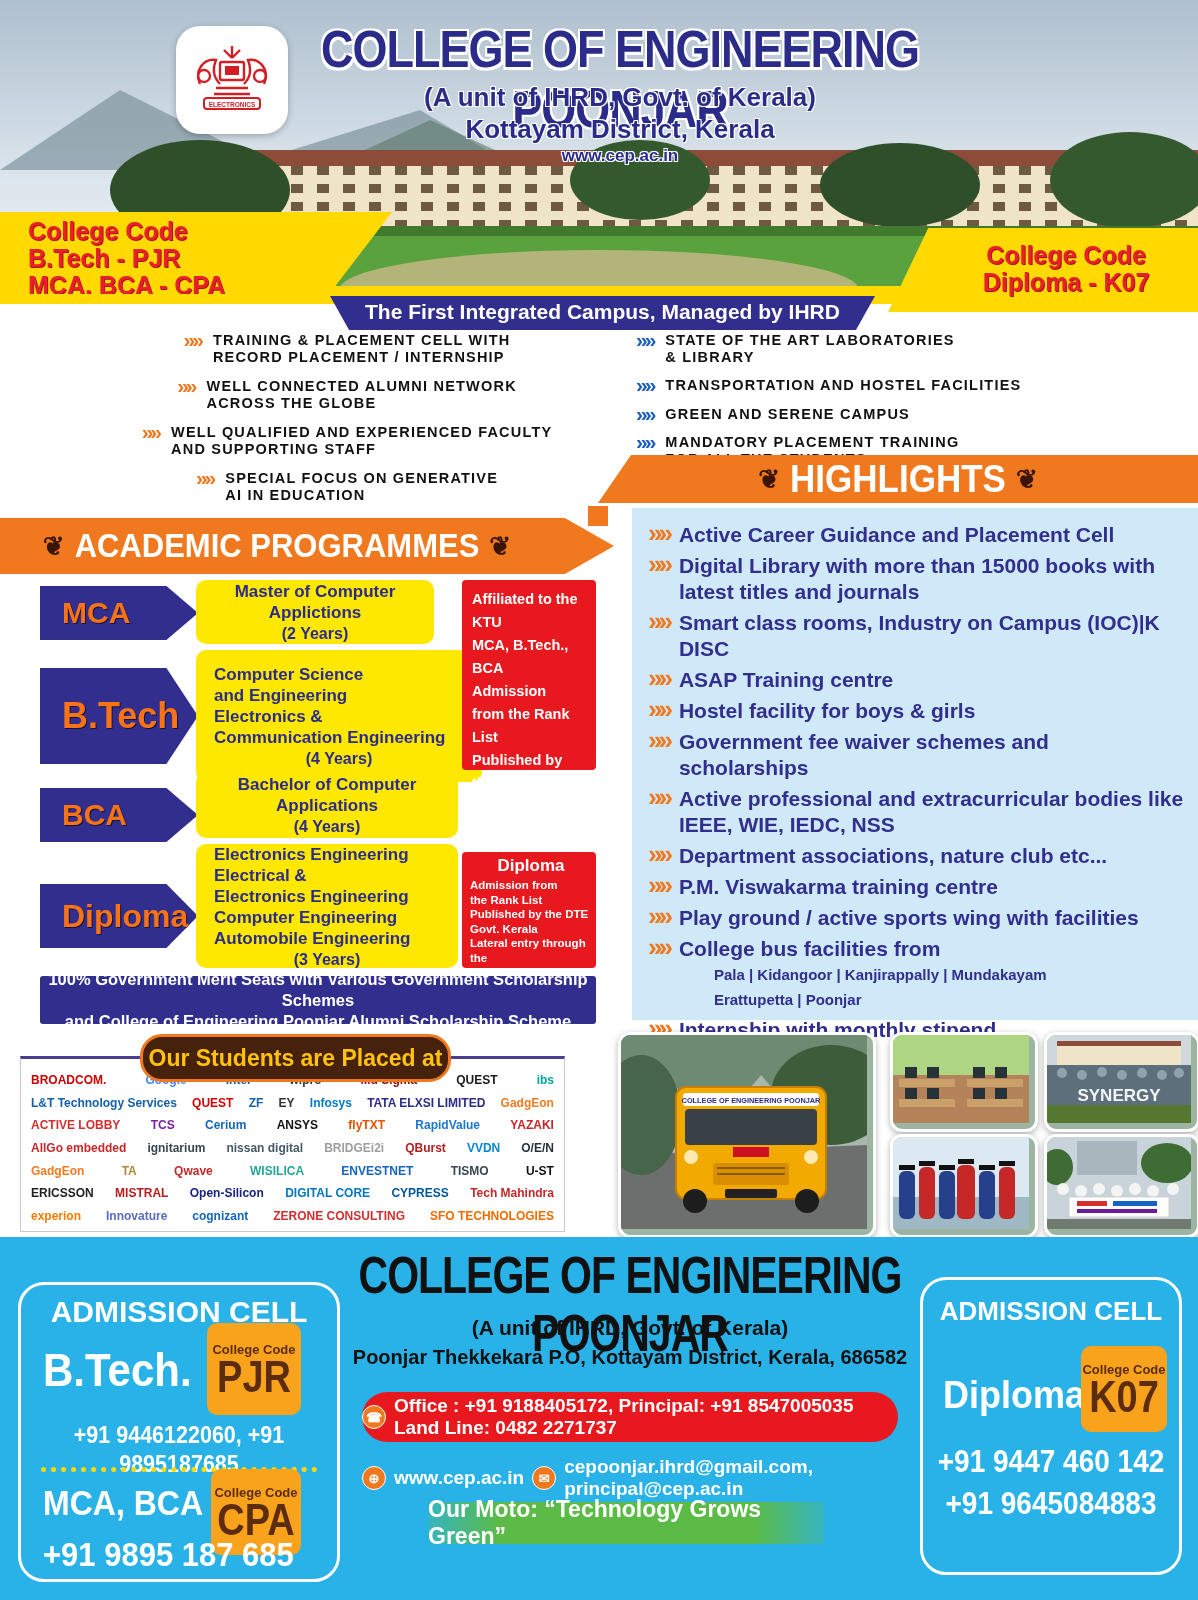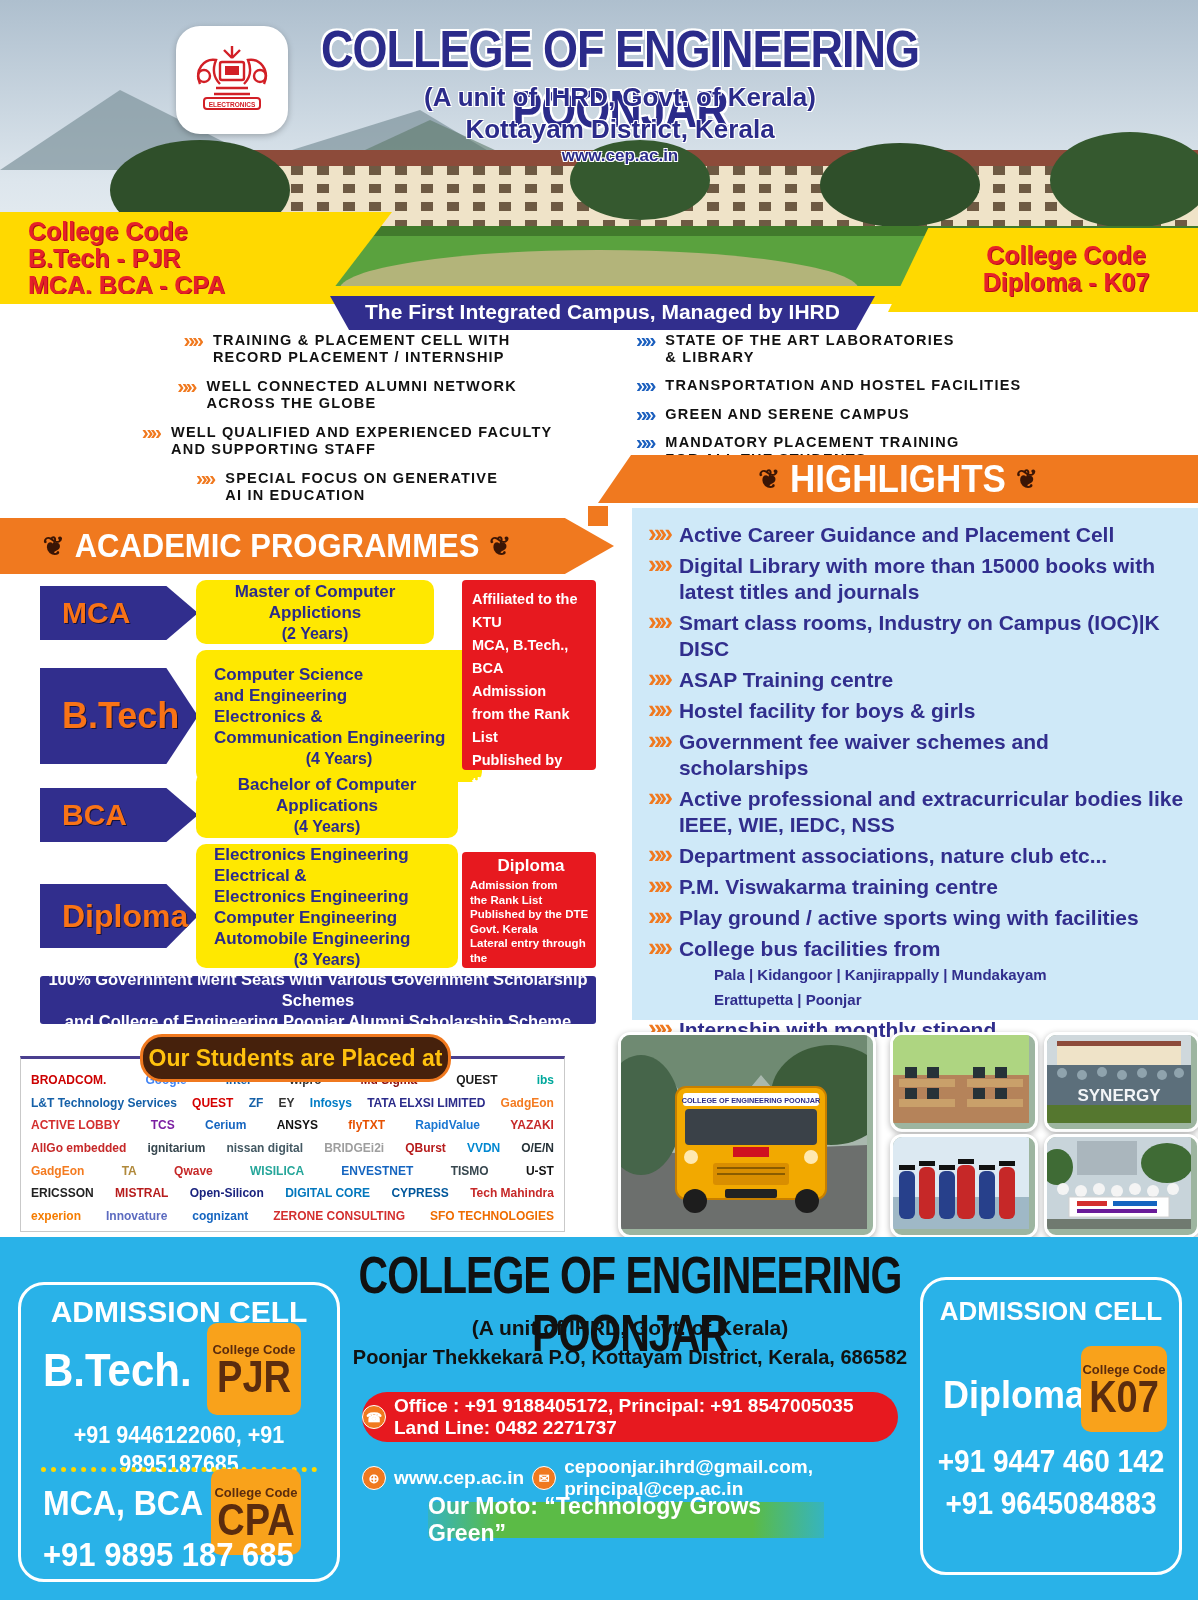--- a/index.html
+++ b/index.html
@@ -129,21 +129,21 @@
   .fc-title{left:352px;top:1258px;width:556px;text-align:center;color:#111;font-size:41px;font-weight:bold;
             transform:scaleY(1.25);letter-spacing:-1px;}
   .fc-sub{left:352px;top:1316px;width:556px;text-align:center;color:#111;font-size:21px;font-weight:bold;}
   .fc-addr{left:352px;top:1346px;width:556px;text-align:center;color:#111;font-size:20px;font-weight:bold;}
   .fc-red{left:362px;top:1392px;width:536px;height:50px;background:#e7191f;border-radius:25px;color:#fff;
           display:flex;align-items:center;justify-content:center;gap:8px;font-size:19px;font-weight:bold;}
   .fc-web{left:362px;top:1456px;width:536px;display:flex;align-items:center;justify-content:center;gap:8px;
           color:#fff;font-size:19px;font-weight:bold;}
   .ic{width:22px;height:22px;border-radius:50%;background:#f0791f;color:#fff;font-size:13px;display:inline-flex;
       align-items:center;justify-content:center;flex:0 0 auto;border:1px solid #fff;}
-  .fc-moto{left:428px;top:1502px;width:396px;height:36px;color:#fff;font-size:23px;font-weight:bold;
+  .fc-moto{left:428px;top:1502px;width:396px;height:42px;color:#fff;font-size:23px;font-weight:bold;
            display:flex;align-items:center;justify-content:center;
            background:linear-gradient(90deg,rgba(91,187,70,.25),#5bbb46 18%,#5bbb46 82%,rgba(91,187,70,.25));}
   .white-b{color:#fff;font-weight:bold;}
 </style>
 </head>
 <body>
 
 <div id="poster">
 
   <div class="abs hero">

